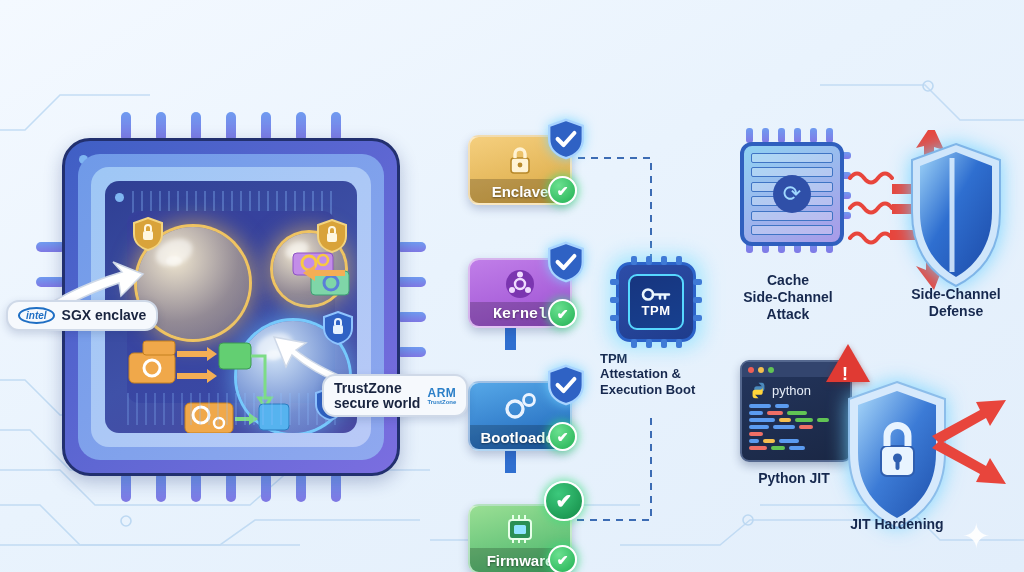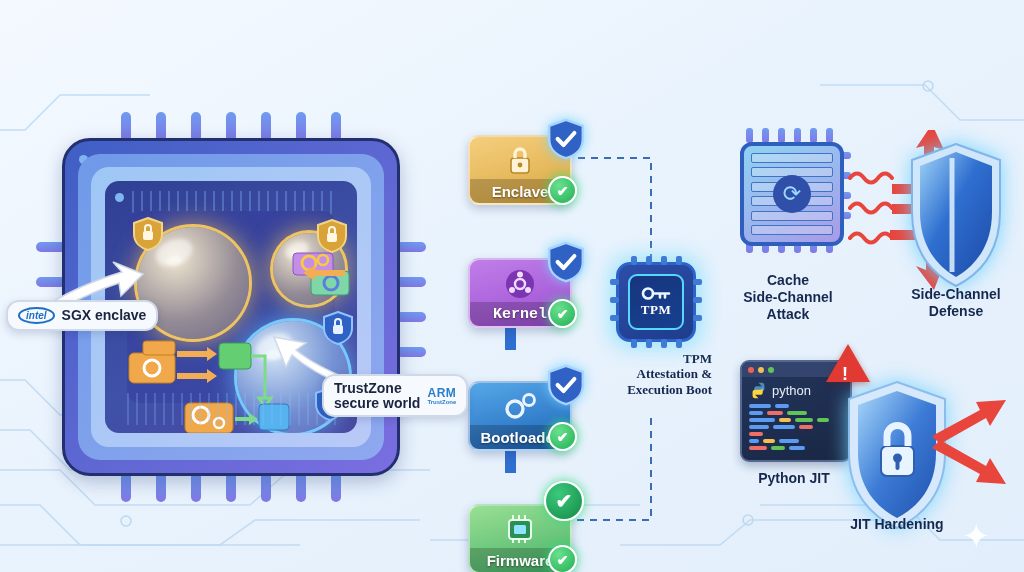--- a/index.html
+++ b/index.html
@@ -70,21 +70,21 @@
   .card .band span{font-size:15px;font-weight:bold;color:#fff;text-shadow:0 1px 2px rgba(0,0,0,.45);}
   .c-enclave{background:linear-gradient(165deg,#f5cf7e,#d9a742);}
   .c-kernel{background:linear-gradient(165deg,#c07ee8,#9c4fd2);font-family:Liberation Mono, monospace;}
   .c-boot{background:linear-gradient(165deg,#56a8e8,#1c62b8);}
   .c-firm{background:linear-gradient(165deg,#9adf94,#46b36a);}
   .up-stem{position:absolute;left:45px;width:11px;background:#2f6fd0;}
   .up-head{position:absolute;left:38px;width:0;height:0;border-left:12px solid transparent;border-right:12px solid transparent;border-bottom:15px solid #2f6fd0;}
   .check{position:absolute;width:25px;height:25px;border-radius:50%;background:radial-gradient(circle at 35% 30%,#6ae08f,#21b053);border:2px solid #fff;box-shadow:0 0 9px 2px rgba(50,220,120,.6);display:flex;align-items:center;justify-content:center;color:#fff;font-size:14px;font-weight:bold;z-index:7;}
 
   
-  .tpm{position:absolute;left:600px;top:262px;width:112px;height:130px;z-index:5;text-align:right;font-family:Liberation Serif, serif;}
+  .tpm{position:absolute;left:600px;top:262px;width:112px;height:130px;z-index:5;text-align:left;}
   .tpm-chip{position:relative;width:74px;height:74px;margin:0 auto;border-radius:14px;background:linear-gradient(150deg,#2d4da8,#1f3c8c);border:3px solid #2b63c9;box-shadow:0 0 20px 6px rgba(110,220,255,.6);}
   .tpm-inner{position:absolute;inset:9px;border-radius:9px;border:2px solid #57d8ff;background:linear-gradient(160deg,#17357f,#17408f);display:flex;flex-direction:column;align-items:center;justify-content:center;gap:1px;}
   .tpm-inner .lbl{font-size:13px;font-weight:bold;color:#fff;letter-spacing:.5px;}
   .tpm-pin{position:absolute;background:#3f7ad6;border-radius:2px;}
   .tpm-cap{margin-top:9px;font-size:13px;font-weight:bold;color:#16284e;line-height:1.18;}
 
   
   .cap{position:absolute;font-size:14px;font-weight:bold;color:#16284e;text-align:center;line-height:1.2;z-index:6;}
   .cache-chip{position:absolute;left:740px;top:142px;width:96px;height:96px;z-index:5;border-radius:12px;background:linear-gradient(150deg,#8fd2f2,#a99ae8);border:4px solid #2f5fbe;overflow:hidden;}
   .cache-rows{position:absolute;inset:7px;display:flex;flex-direction:column;justify-content:space-between;}

